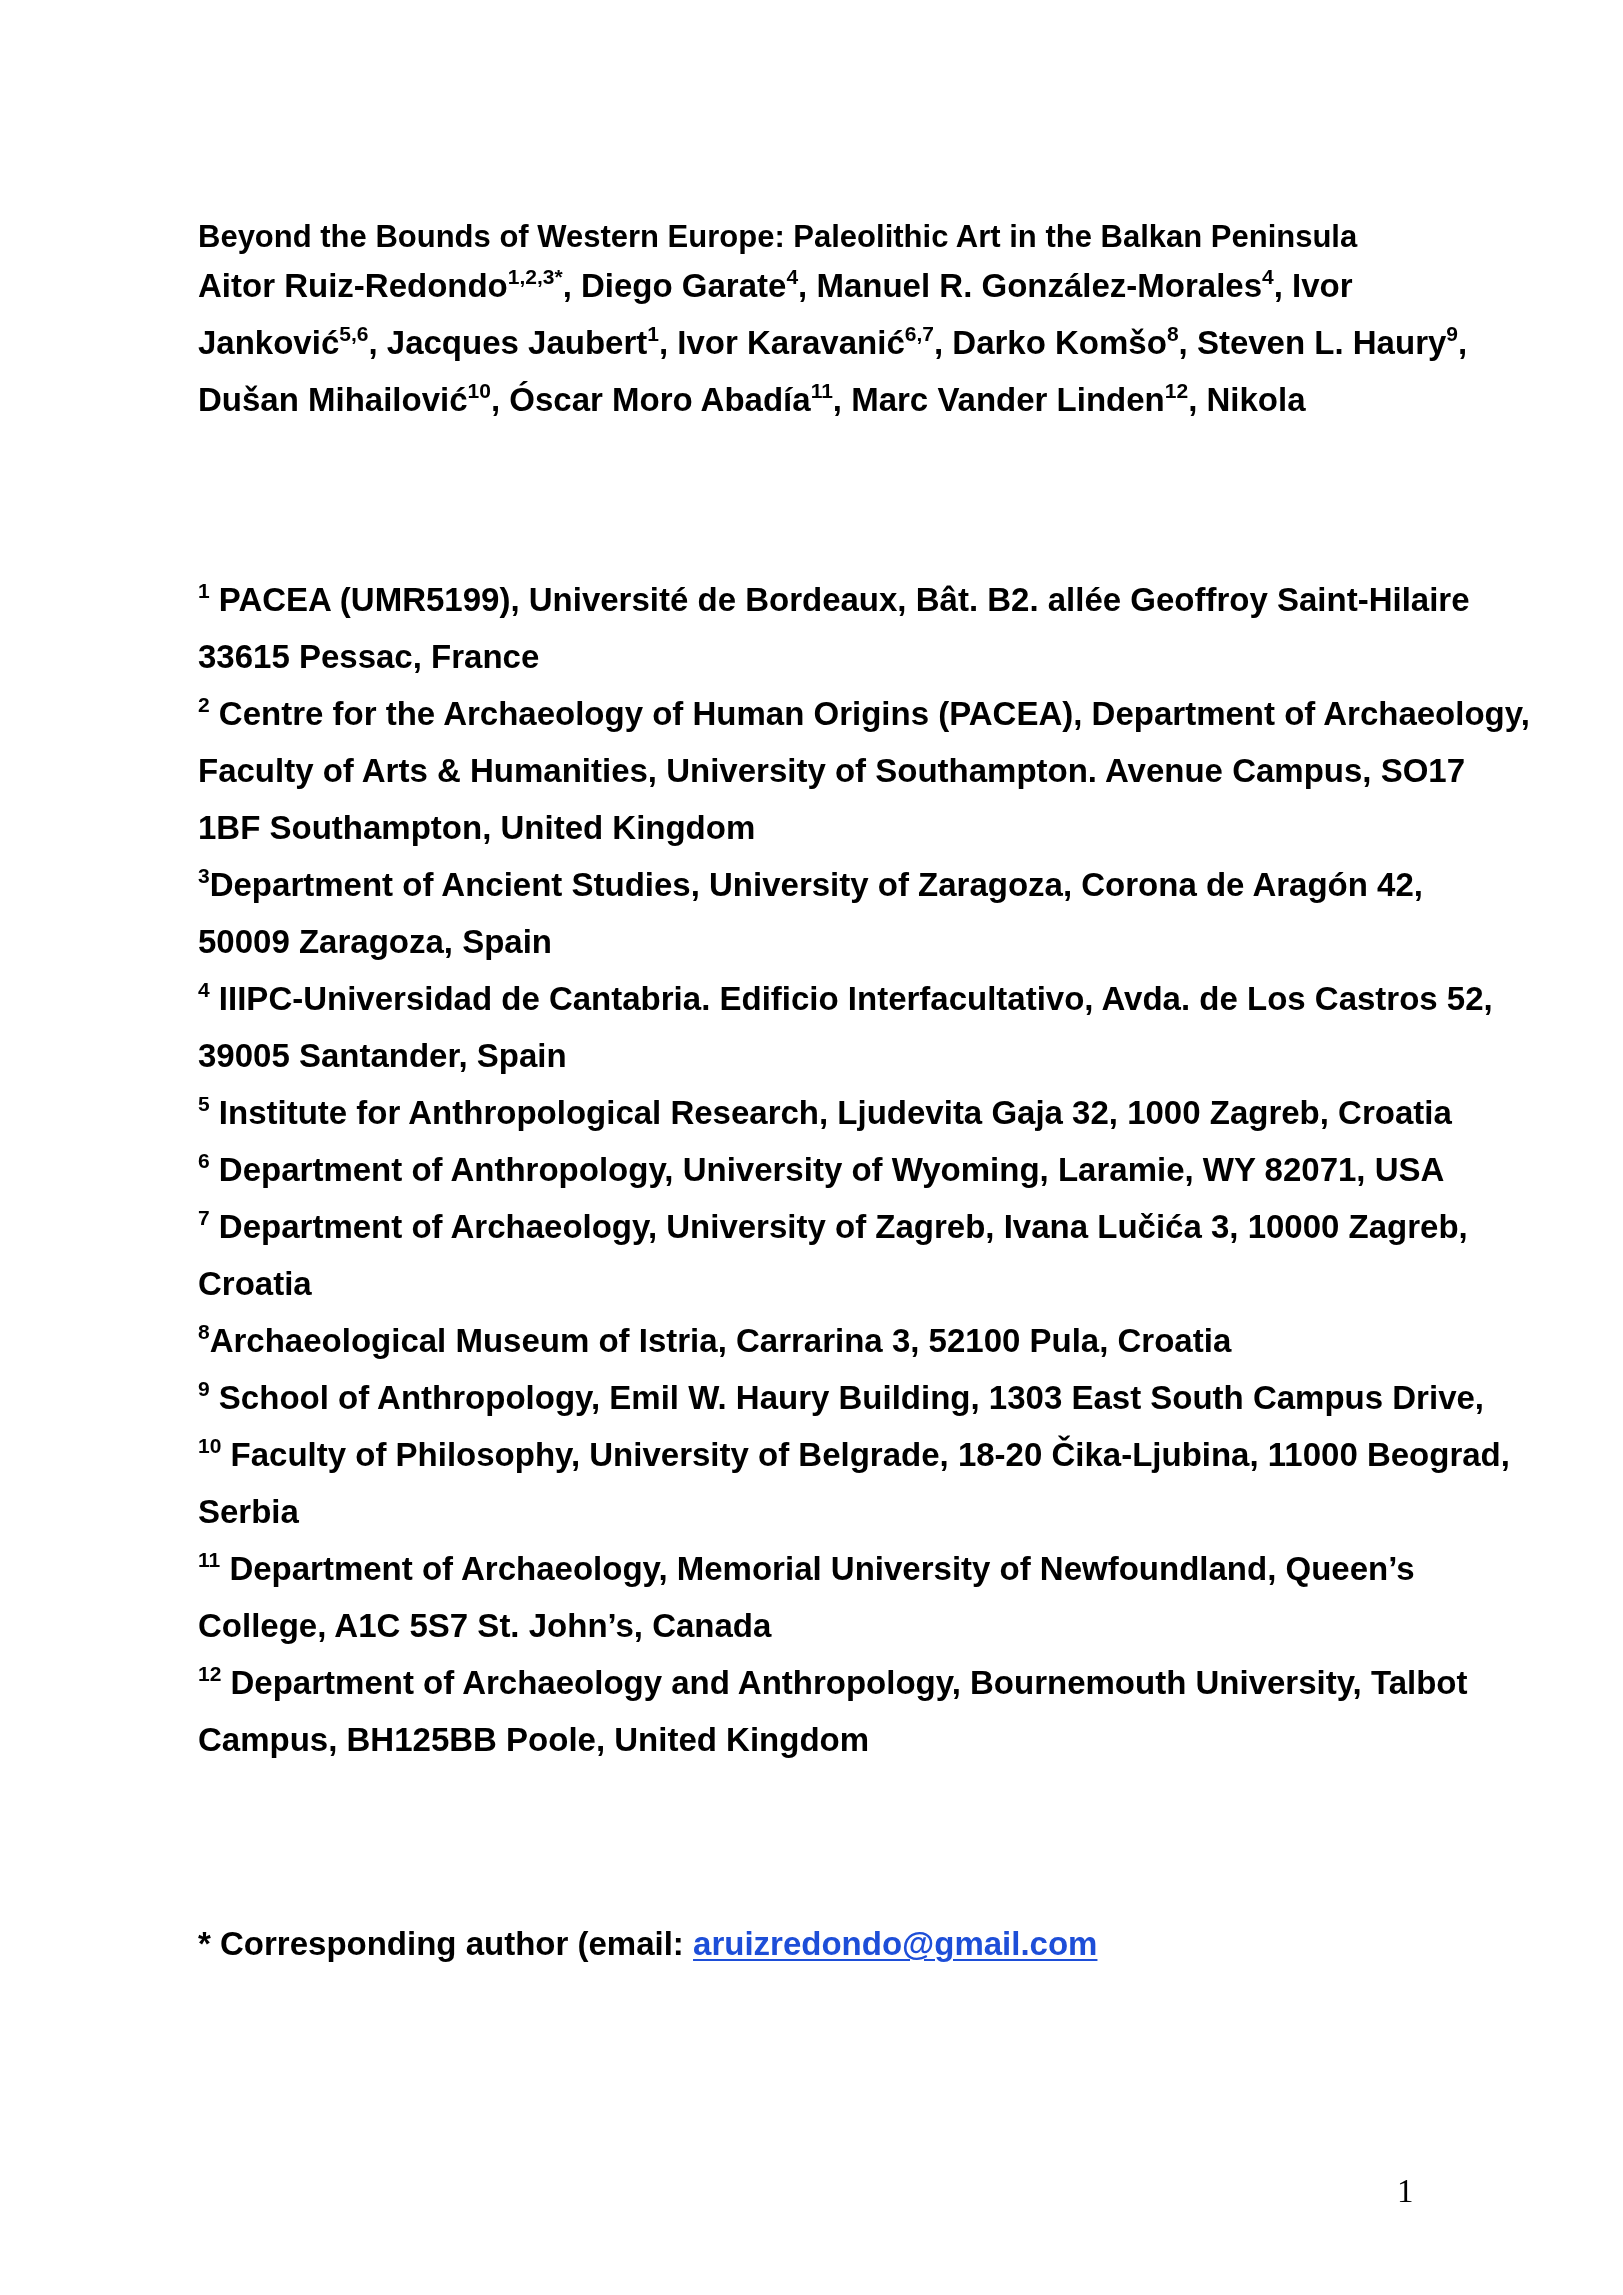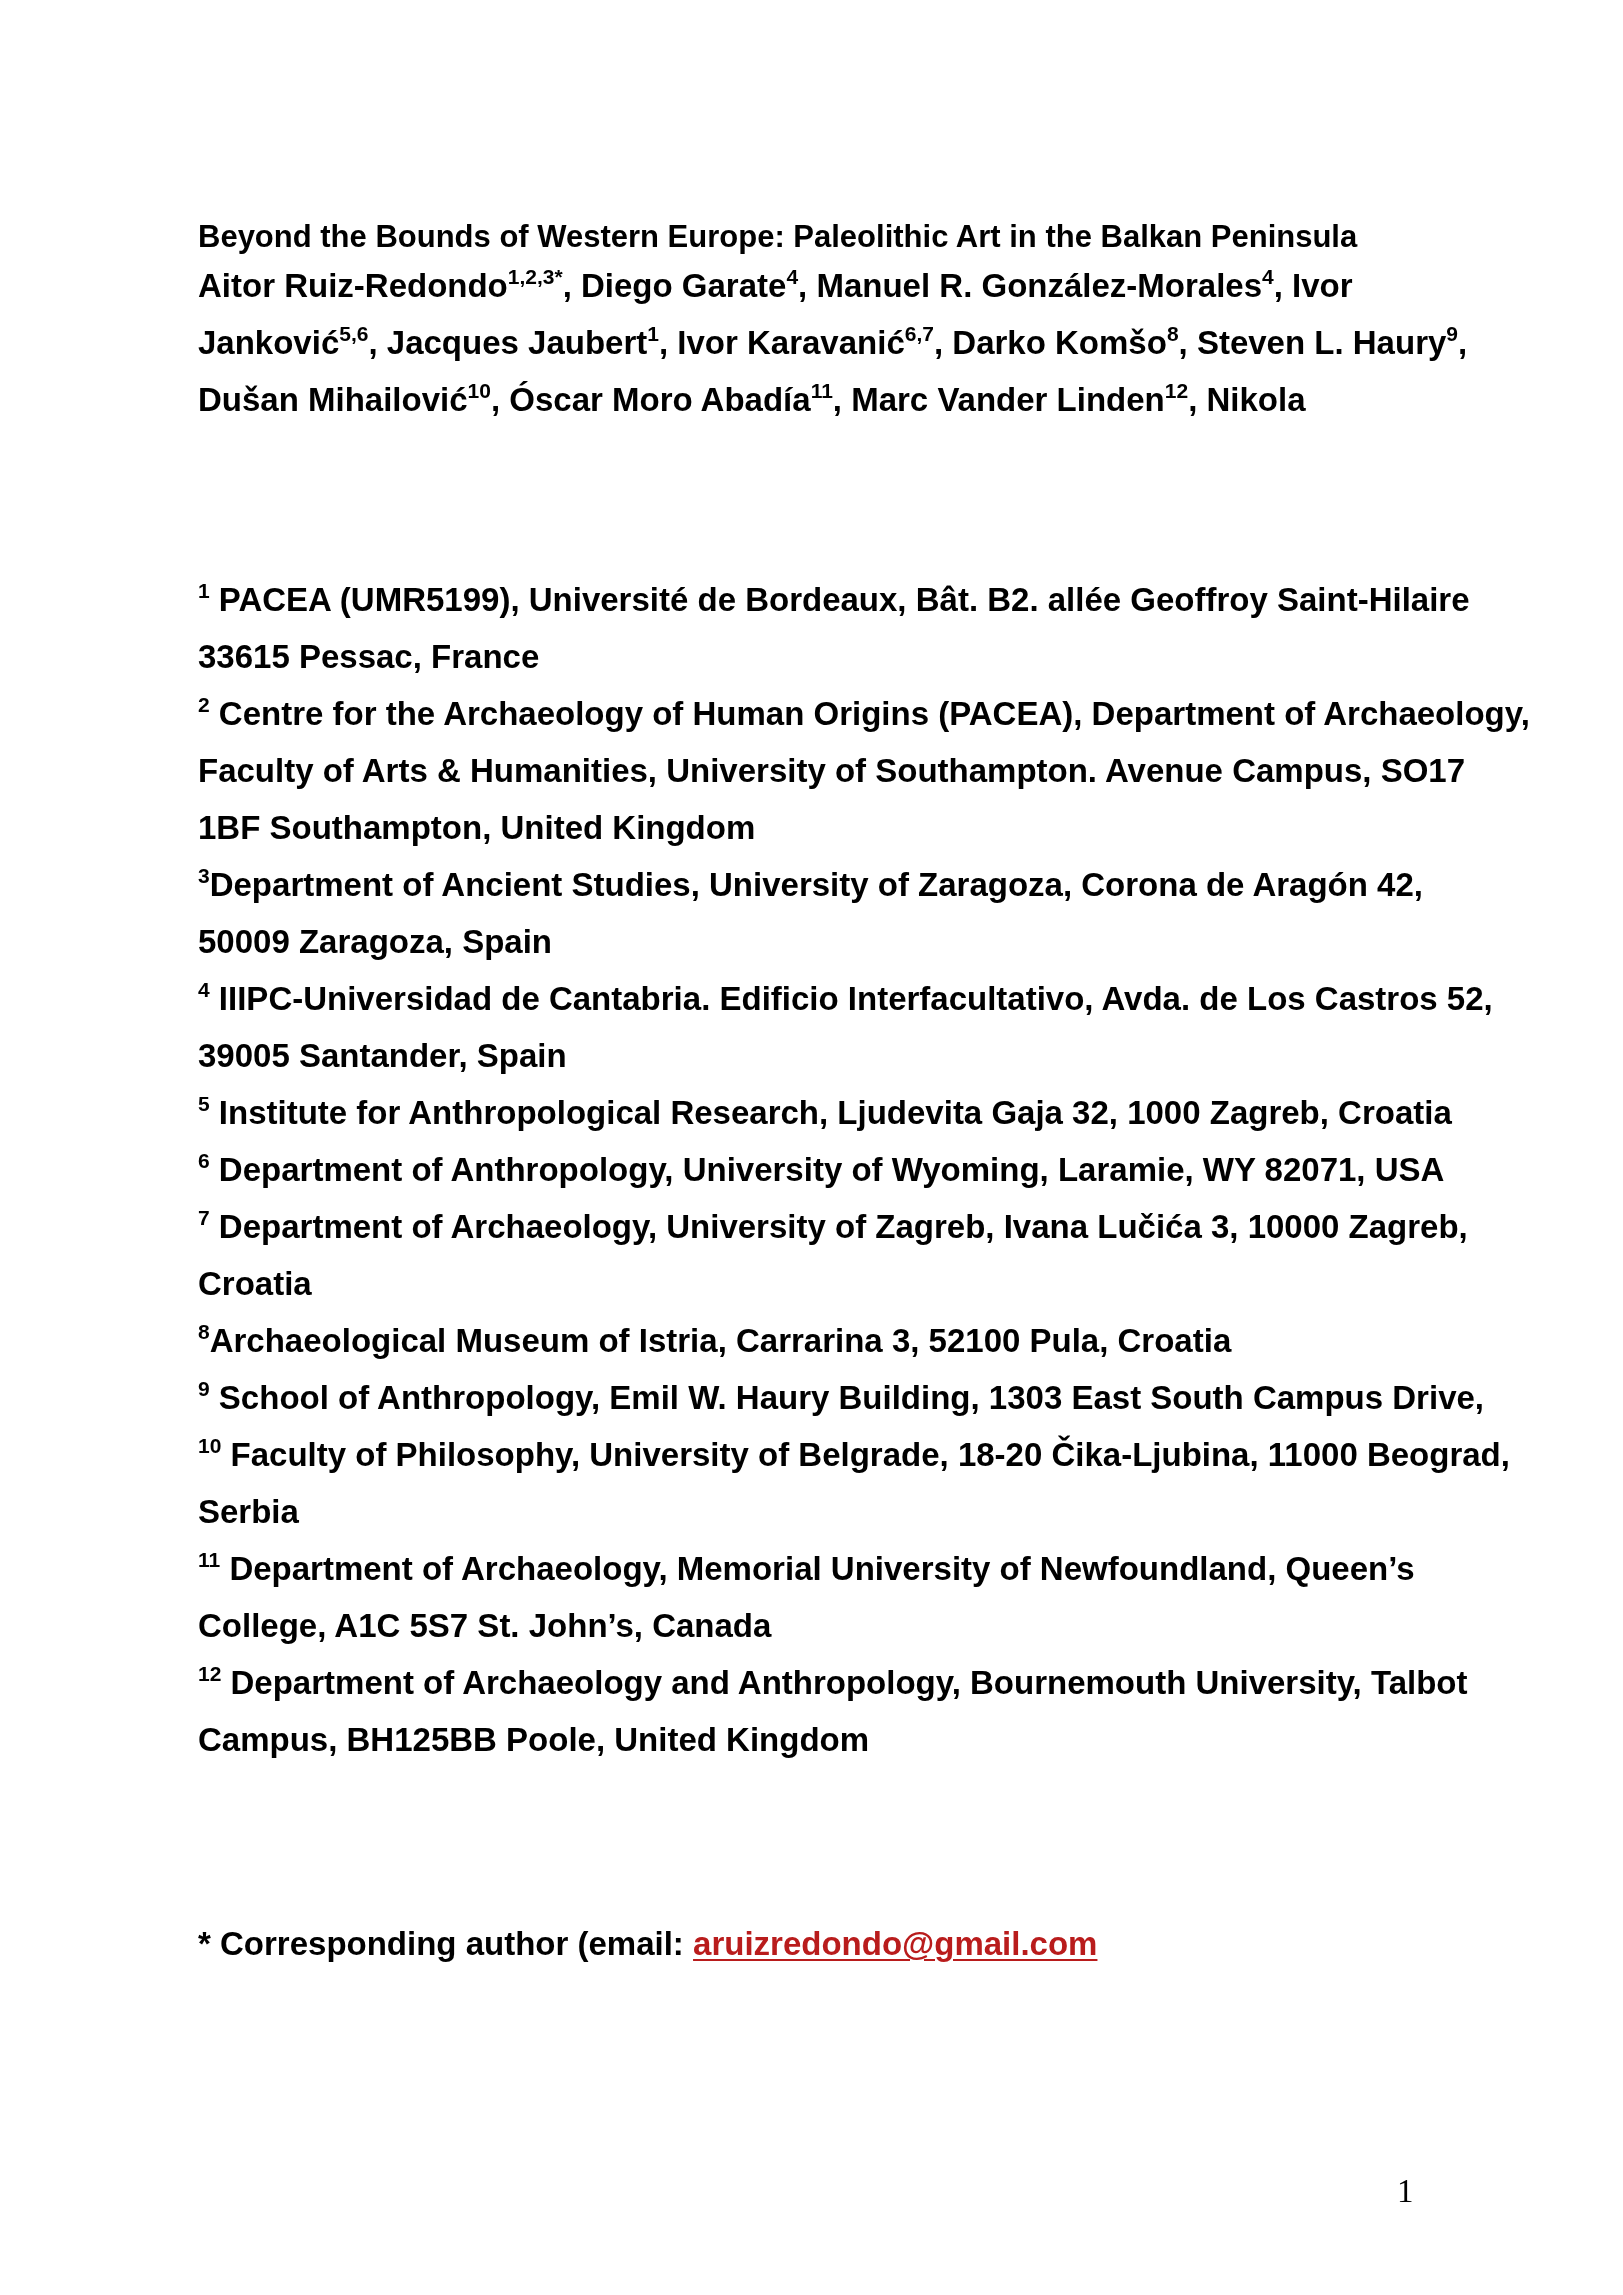--- a/index.html
+++ b/index.html
@@ -7,21 +7,21 @@
          font-family: "Liberation Sans", sans-serif; color: #000; }
   .page { position: absolute; left: 0; top: 0; width: 1623px; height: 2295px; background: #fff; }
   .title { position: absolute; left: 198px; top: 171px; font-weight: bold; font-size: 31px;
            line-height: 39px; white-space: nowrap; margin-top: 46px; }
   .block { position: absolute; left: 198px; font-size: 33px; line-height: 57px; white-space: nowrap; font-weight: bold; }
   .authors { top: 257px; }
   .affils { top: 571px; }
   .corr { top: 1915px; }
   .line { display: block; height: 57px; }
   sup { font-size: 21px; line-height: 0; position: relative; top: -1.3px; vertical-align: super; }
-  .link { color: #b91c1c; text-decoration: underline; text-decoration-thickness: 2px; text-underline-offset: 3.9px; }
+  .link { color: #1d4ed8; text-decoration: underline; text-decoration-thickness: 2px; text-underline-offset: 3.9px; }
   .pagenum { position: absolute; left: 1397px; top: 2172px; font-family: "Liberation Serif", serif;
              font-size: 33px; line-height: 39px; }
 </style>
 </head>
 <body>
 
 <div class="page">
 
   <div class="title">Beyond the Bounds of Western Europe: Paleolithic Art in the Balkan Peninsula</div>
 

